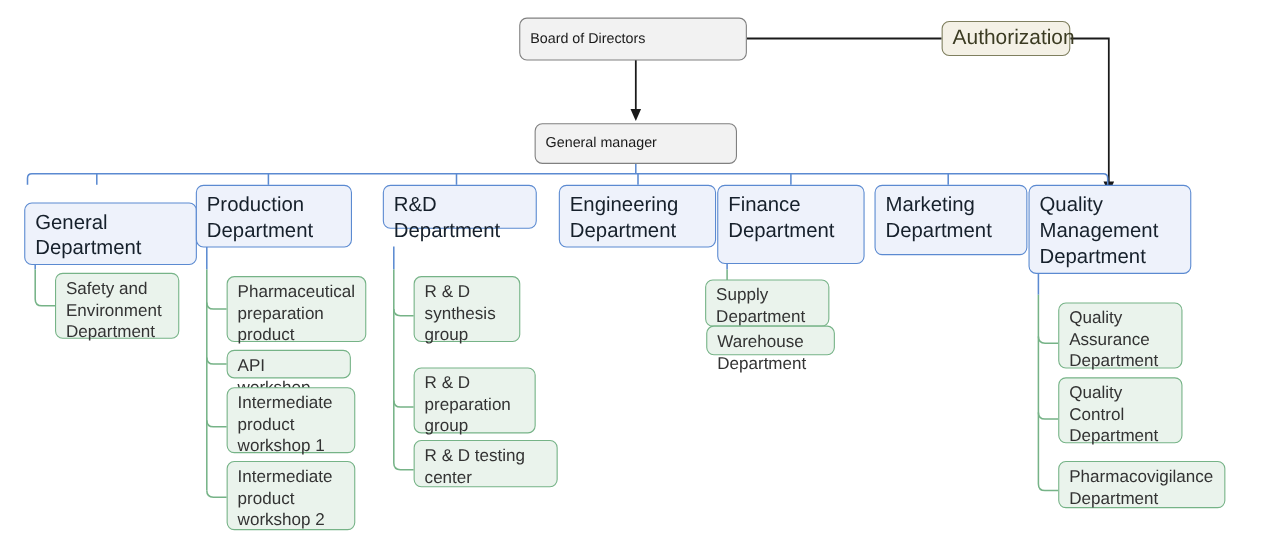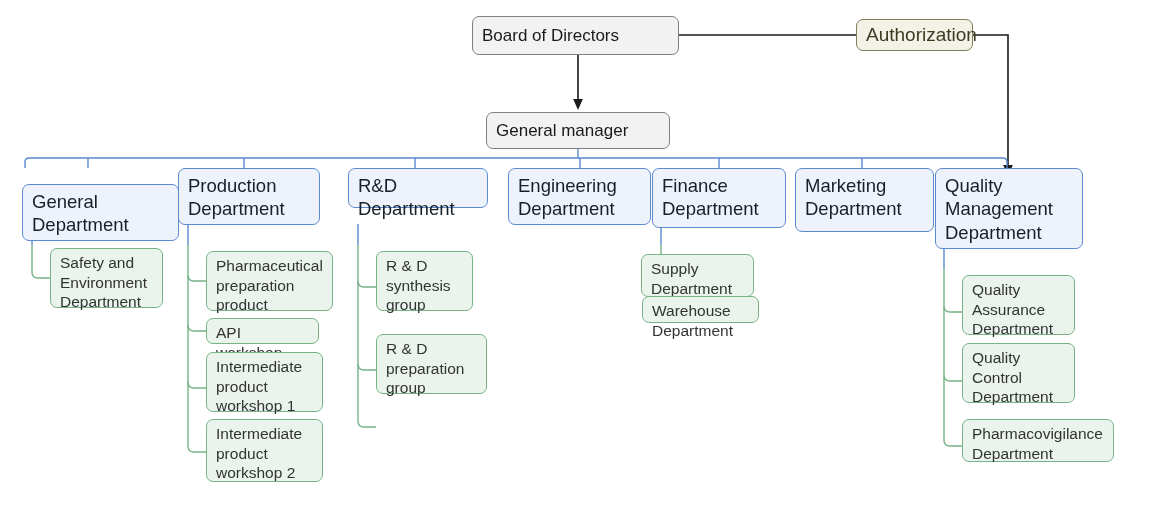--- a/index.html
+++ b/index.html
@@ -33,21 +33,21 @@
     display: flex;
     align-items: center;
     padding: 4px 9px;
     line-height: 1.26;
     white-space: pre-line;
   }
   .node-root {
     background: #f2f2f2;
     border: 1.2px solid #808080;
     color: #1a1a1a;
-    font-size: 17px;
+    font-size: 13px;
     justify-content: center;
   }
   .node-auth {
     background: #f4f1e6;
     border: 1.2px solid #7f7f5f;
     color: #3b3b22;
     font-size: 19px;
     justify-content: center;
   }
   .node-dept {
@@ -151,21 +151,21 @@
   <div class="node node-dept" style="left:348px; top:168px; width:140px; height:40px;">
     <span>R&amp;D
 Department</span>
   </div>
 
   <div class="node node-dept" style="left:508px; top:168px; width:143px; height:57px;">
     <span>Engineering
 Department</span>
   </div>
 
-  <div class="node node-dept" style="left:652px; top:168px; width:134px; height:60px;">
+  <div class="node node-dept" style="left:652px; top:168px; width:134px; height:72px;">
     <span>Finance
 Department</span>
   </div>
 
   <div class="node node-dept" style="left:795px; top:168px; width:139px; height:64px;">
     <span>Marketing
 Department</span>
   </div>
 
   <div class="node node-dept" style="left:935px; top:168px; width:148px; height:81px;">
@@ -207,20 +207,24 @@
 synthesis
 group</span>
   </div>
 
   <div class="node node-sub" style="left:376px; top:334px; width:111px; height:60px;">
     <span>R &amp; D
 preparation
 group</span>
   </div>
 
+  <div class="node node-sub" style="left:376px; top:400px; width:131px; height:43px;">
+    <span>R &amp; D testing
+center</span>
+  </div>
 
   <div class="node node-sub" style="left:641px; top:254px; width:113px; height:43px;">
     <span>Supply
 Department</span>
   </div>
 
   <div class="node node-sub" style="left:642px; top:296px; width:117px; height:27px;">
     <span>Warehouse
 Department</span>
   </div>

